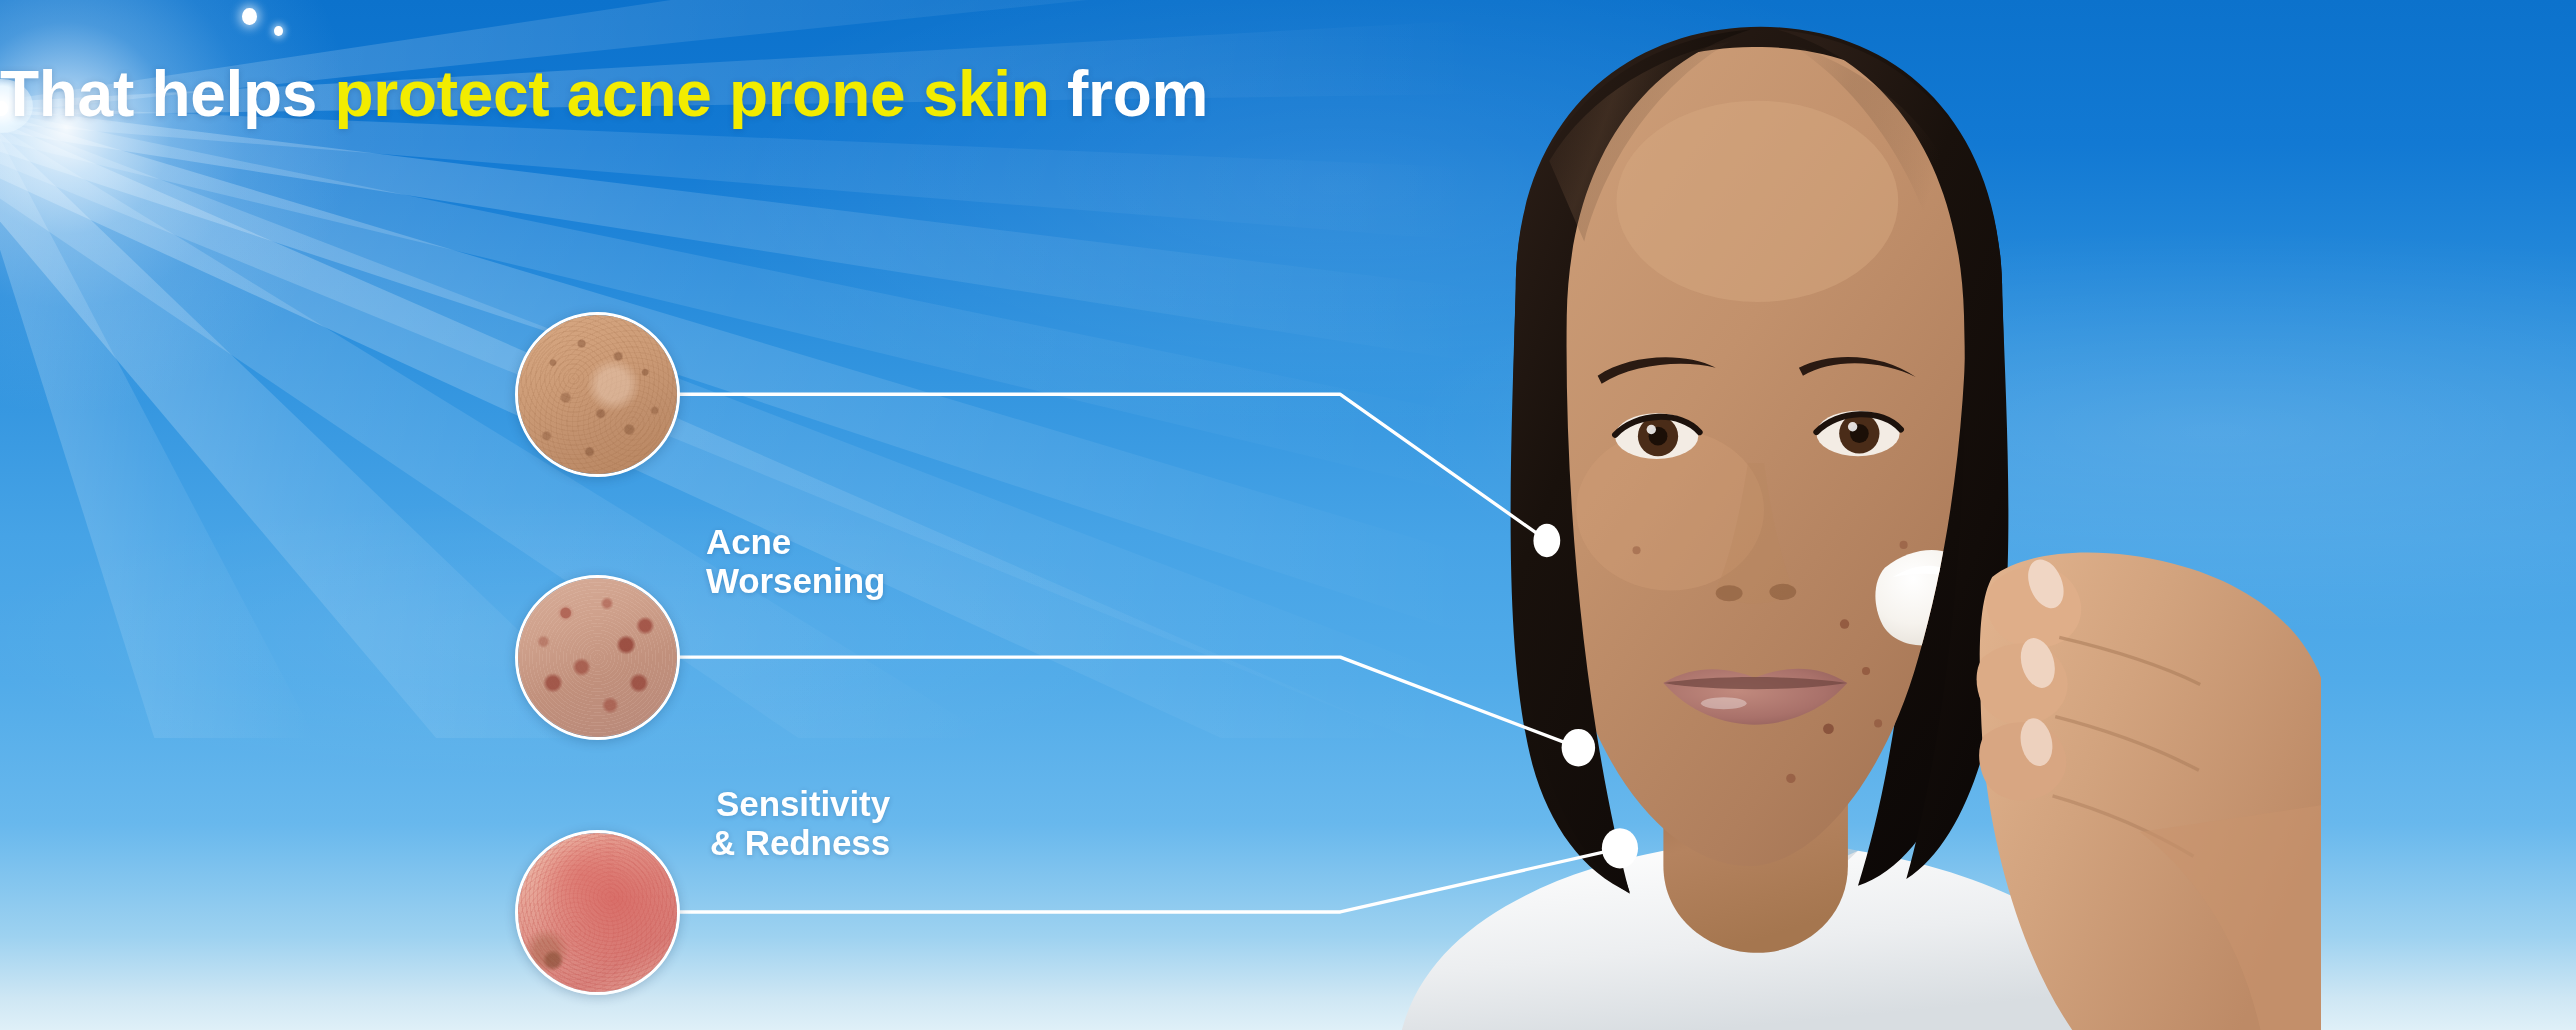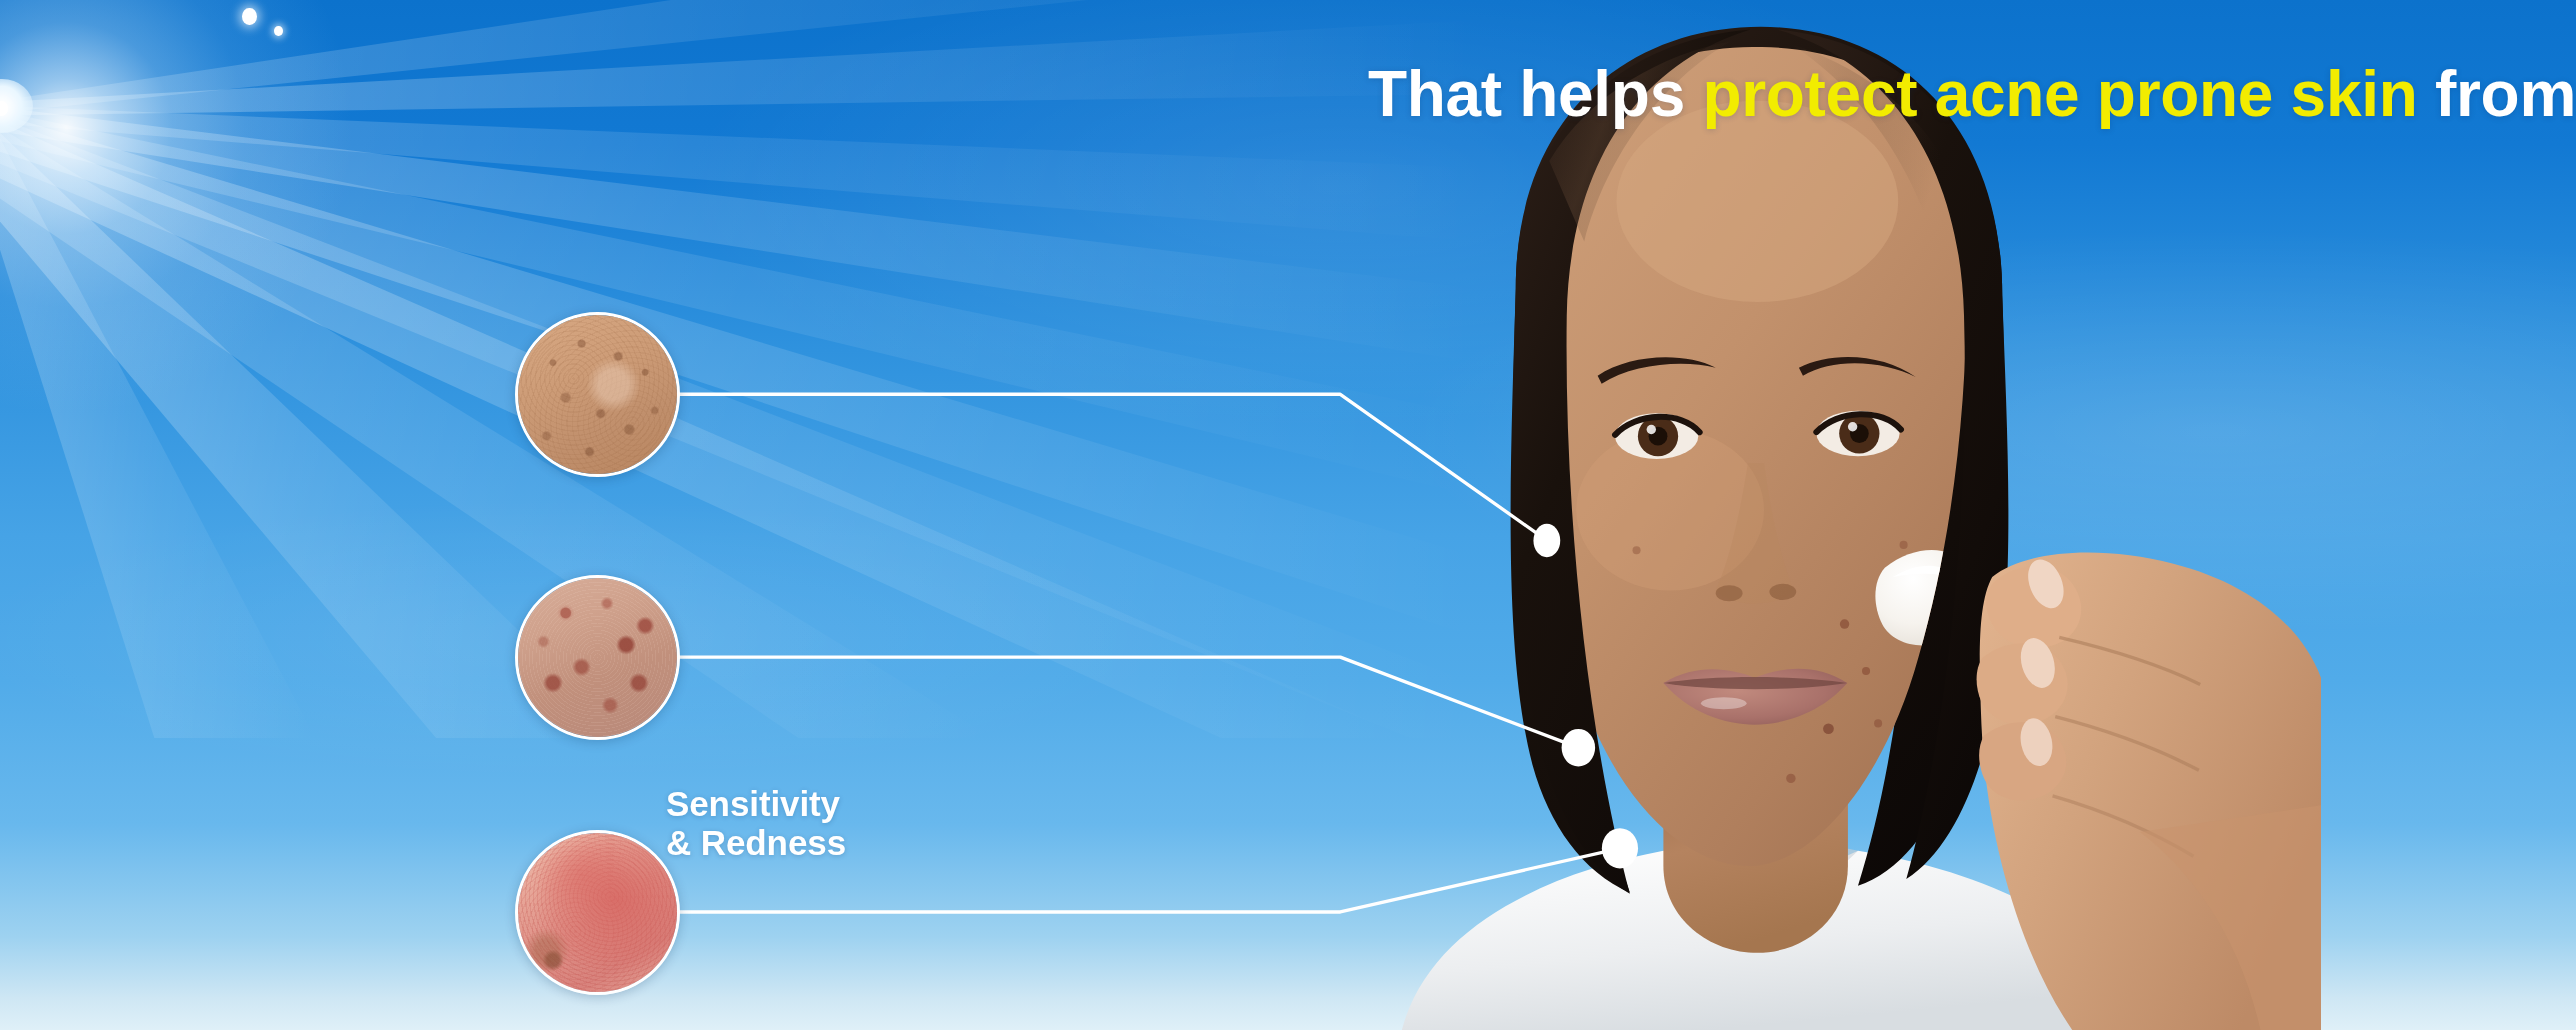--- a/index.html
+++ b/index.html
@@ -60,21 +60,21 @@
 
   
   .sparkle { position:absolute; border-radius:50%; background:#ffffff; }
   .sparkle.s1 { left:242px; top:8px;  width:14.8px; height:17.4px; box-shadow:0 0 9.4px 3.4px rgba(255,255,255,.55); }
   .sparkle.s2 { left:274px; top:26px;  width:8.7px; height:10px; box-shadow:0 0 6.7px 2.7px rgba(255,255,255,.5); }
   .sparkle.s3 { left:-5.4px;  top:101px; width:13.4px; height:14.8px; box-shadow:0 0 10.7px 4px rgba(255,255,255,.6); }
 
   
   .headline {
     position:absolute; left:0; top:62px;
-    width:2576px; text-align:right;
+    width:2576px; text-align:left;
     font-size:64px; font-weight:bold; line-height:1;
     letter-spacing:-0.3px; white-space:nowrap;
     text-shadow:0 1.3px 6.7px rgba(0,40,90,.20);
   }
   .headline .w { color:#ffffff; }
   .headline .y { color:#f2ec00; }
 
   
   .connectors { position:absolute; left:0; top:0; width:2576px; height:1030px; }
 
@@ -354,21 +354,23 @@
     <span class="w">That helps </span><span class="y">protect acne prone skin</span><span class="w"> from</span>
   </div>
 
   <div class="circle-thumb" style="left:515px; top:312px;">
     <div class="skin skin-pigment"></div>
   </div>
 
   <div class="circle-thumb" style="left:515px; top:575px;">
     <div class="skin skin-acne"></div>
   </div>
+  <div class="concern-label" style="left:706px; top:522px;">Acne
+Worsening</div>
 
   <div class="circle-thumb" style="left:515px; top:830px;">
     <div class="skin skin-red"></div>
   </div>
-  <div class="concern-label" style="left:666px; top:784px;">Sensitivity
+  <div class="concern-label" style="left:710px; top:784px;text-align:right;">Sensitivity
 &amp; Redness</div>
 
 </div>
 
 
 </body></html>

